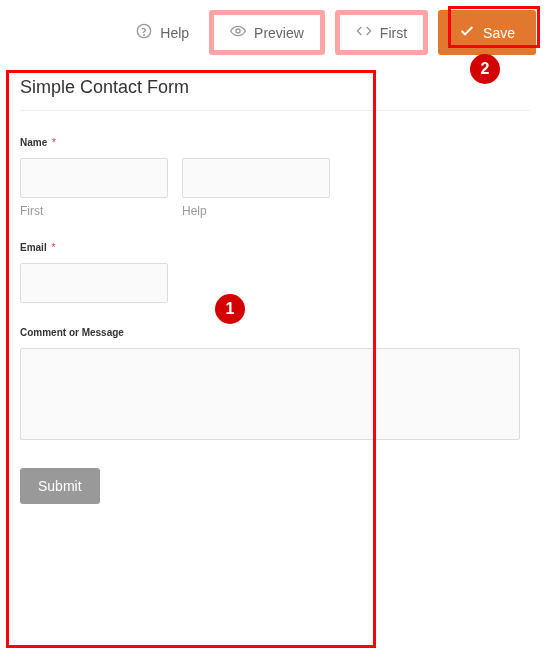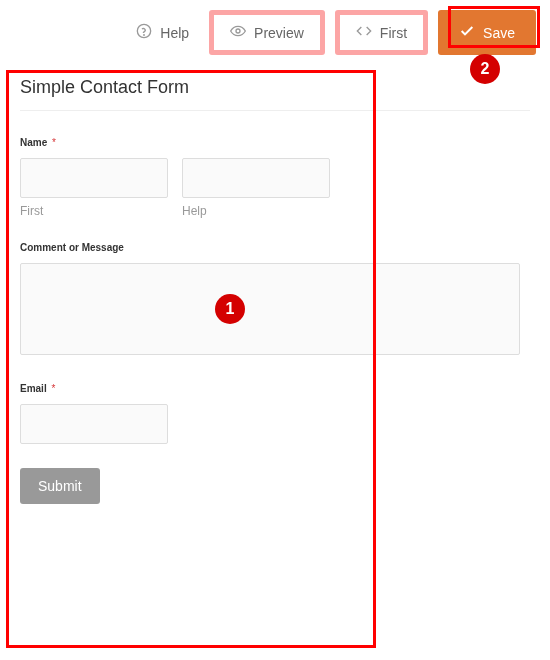--- a/index.html
+++ b/index.html
@@ -77,30 +77,30 @@
         <span class="sublabel">First</span>
       </div>
       <div class="subcol">
         <input type="text" style="">
         <span class="sublabel">Help</span>
       </div>
     </div>
   </div>
 
   <div class="field">
-    <label class="label">Comment or Message</label>
-    <textarea style=""></textarea>
-  </div>
-
-  <div class="field">
     <label class="label">
       <span>Email</span>
       <span class="req">*</span>
     </label>
     <input type="text" class="email-input" style="">
+  </div>
+
+  <div class="field">
+    <label class="label">Comment or Message</label>
+    <textarea style=""></textarea>
   </div>
 
   <button class="submit-btn">Submit</button>
 </div>
 
 <div class="hl-form"></div>
 <div class="hl-save"></div>
 <div class="badge b1">1</div>
 <div class="badge b2">2</div>
 

